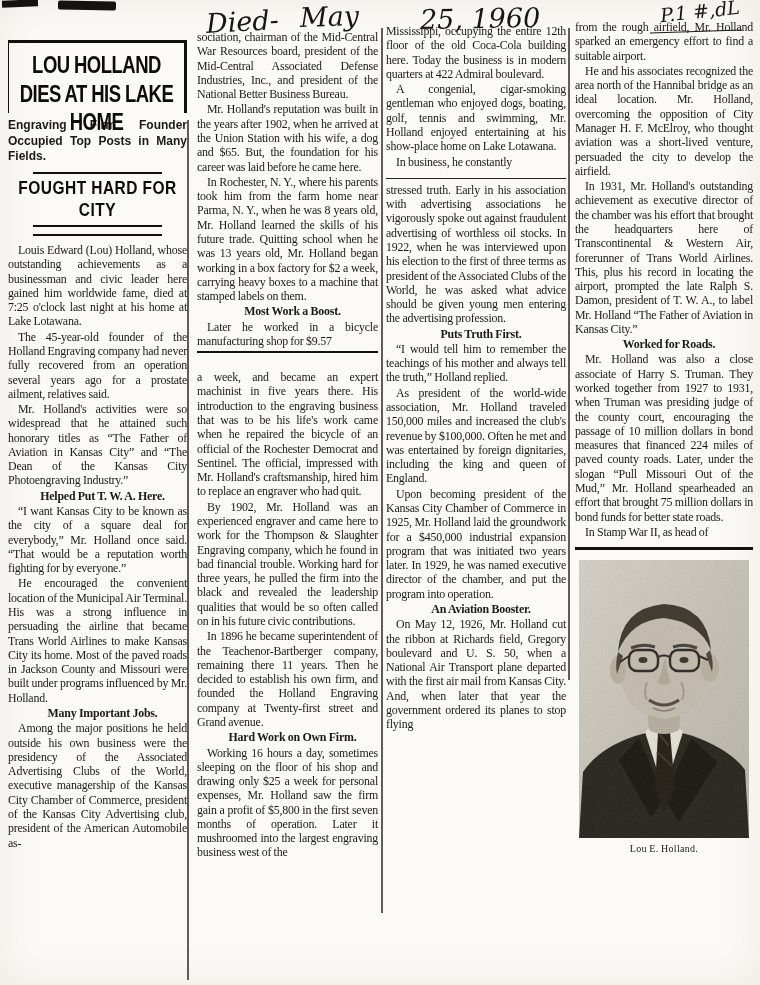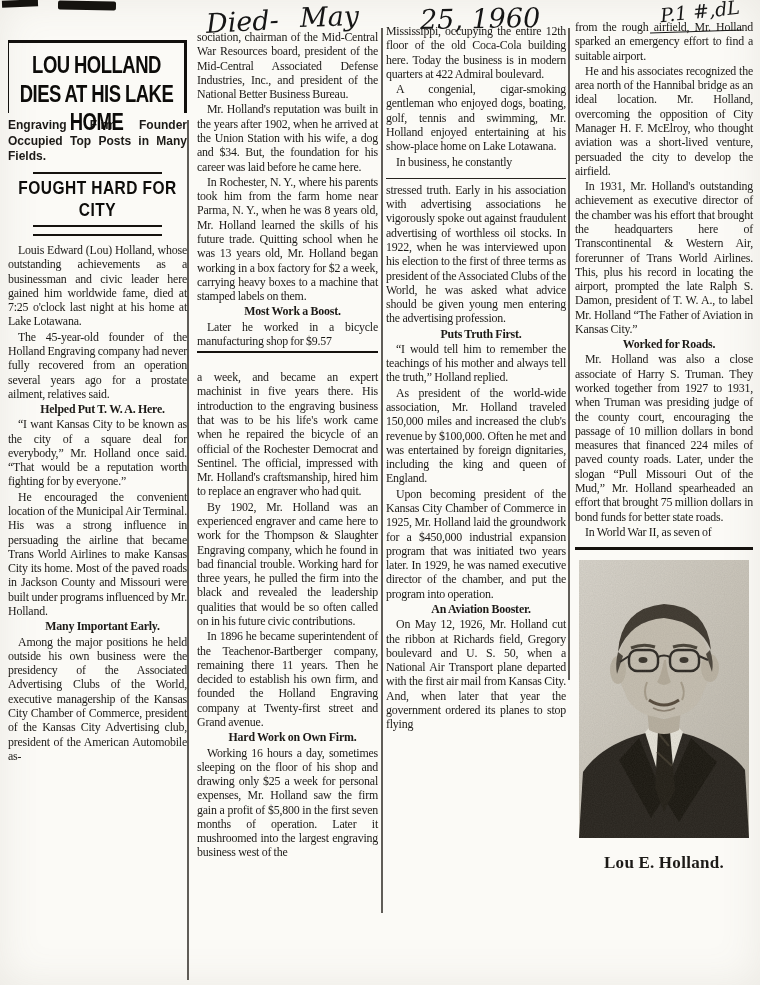--- a/index.html
+++ b/index.html
@@ -42,21 +42,21 @@
         letter-spacing:0;word-spacing:0;}
   .head2{font-family:"Liberation Sans",sans-serif;font-weight:bold;font-size:15.5px;line-height:1.2;
          text-align:center;letter-spacing:.5px;color:#0d0c0a;transform:scaleY(1.15);}
   
   .cut{border-top:2.5px solid #15120e;margin:3px 0 17px;}
   .cut3{border-top:1.5px solid #26231e;margin:9px 0 4px;}
   .photo-rule{border-top:3px solid #15120e;margin:8px 0 10px;}
   
   .photo{width:170px;height:278px;margin:0 auto;}
   .photo svg{display:block;width:100%;height:100%;}
-  .caption{text-align:center;font-weight:bold;font-size:17px;margin-top:15px;letter-spacing:.3px;}
+  .caption{text-align:center;font-weight:normal;font-size:10px;margin-top:5px;letter-spacing:.3px;}
 </style>
 </head>
 <body>
 
 <div class="page">
 
   <div class="smudge s1"></div>
   <div class="smudge s2"></div>
 
   <div class="hw died">Died-</div>
@@ -73,30 +73,31 @@
     <div class="headline-box">
       <span class="headline">LOU HOLLAND DIES AT HIS LAKE HOME</span>
     </div>
     <div class="deck">Engraving Firm Founder Occupied Top Posts in Many Fields.</div>
     <div class="mast-rule"></div>
     <div class="head2">FOUGHT HARD FOR CITY</div>
     <div class="mast-rule"></div>
     <div class="mast-rule"></div>
     <p>Louis Edward (Lou) Holland, whose outstanding achievements as a businessman and civic leader here gained him worldwide fame, died at 7:25 o'clock last night at his home at Lake Lotawana.</p>
     <p>The 45-year-old founder of the Holland Engraving company had never fully recovered from an operation several years ago for a prostate ailment, relatives said.</p>
+    <p>Mr. Holland's activities were so widespread that he attained such honorary titles as “The Father of Aviation in Kansas City” and “The Dean of the Kansas City Photoengraving Industry.”</p>
     <p class="subhead">Helped Put T. W. A. Here.</p>
     <p>“I want Kansas City to be known as the city of a square deal for everybody,” Mr. Holland once said. “That would be a reputation worth fighting for by everyone.”</p>
     <p>He encouraged the convenient location of the Municipal Air Terminal. His was a strong influence in persuading the airline that became Trans World Airlines to make Kansas City its home. Most of the paved roads in Jackson County and Missouri were built under programs influenced by Mr. Holland.</p>
-    <p class="subhead">Many Important Early.</p>
+    <p class="subhead">Many Important Jobs.</p>
     <p>Among the major positions he held outside his own business were the presidency of the Associated Advertising Clubs of the World, executive managership of the Kansas City Chamber of Commerce, president of the Kansas City Advertising club, president of the American Automobile as-</p>
   </div>
 
   <div class="col" id="col2">
     <p class="cont">sociation, chairman of the Mid-Central War Resources board, president of the Mid-Central Associated Defense Industries, Inc., and president of the National Better Business Bureau.</p>
-    <p>Mr. Holland's reputation was built in the years after 1902, when he arrived at the Union Station with his wife, a dog and $34. But, the foundation for his career was laid before he came here.</p>
+    <p>Mr. Holland's reputation was built in the years after 1902, when he arrived at the Union Station with his wife, a dog and $65. But, the foundation for his career was laid before he came here.</p>
     <p>In Rochester, N. Y., where his parents took him from the farm home near Parma, N. Y., when he was 8 years old, Mr. Holland learned the skills of his future trade. Quitting school when he was 13 years old, Mr. Holland began working in a box factory for $2 a week, carrying heavy boxes to a machine that stamped labels on them.</p>
     <p class="subhead">Most Work a Boost.</p>
     <p>Later he worked in a bicycle manufacturing shop for $9.57</p>
     <div class="cut"></div>
     <p class="cont">a week, and became an expert machinist in five years there. His introduction to the engraving business that was to be his life's work came when he repaired the bicycle of an official of the Rochester Democrat and Sentinel. The official, impressed with Mr. Holland's craftsmanship, hired him to replace an engraver who had quit.</p>
     <p>By 1902, Mr. Holland was an experienced engraver and came here to work for the Thompson &amp; Slaughter Engraving company, which he found in bad financial trouble. Working hard for three years, he pulled the firm into the black and revealed the leadership qualities that would be so often called on in his future civic contributions.</p>
     <p>In 1896 he became superintendent of the Teachenor-Bartberger company, remaining there 11 years. Then he decided to establish his own firm, and founded the Holland Engraving company at Twenty-first street and Grand avenue.</p>
     <p class="subhead">Hard Work on Own Firm.</p>
     <p>Working 16 hours a day, sometimes sleeping on the floor of his shop and drawing only $25 a week for personal expenses, Mr. Holland saw the firm gain a profit of $5,800 in the first seven months of operation. Later it mushroomed into the largest engraving business west of the</p>
   </div>
@@ -114,21 +115,21 @@
     <p class="subhead">An Aviation Booster.</p>
     <p>On May 12, 1926, Mr. Holland cut the ribbon at Richards field, Gregory boulevard and U. S. 50, when a National Air Transport plane departed with the first air mail from Kansas City. And, when later that year the government ordered its planes to stop flying</p>
   </div>
 
   <div class="col" id="col4">
     <p class="cont">from the rough airfield, Mr. Holland sparked an emergency effort to find a suitable airport.</p>
     <p>He and his associates recognized the area north of the Hannibal bridge as an ideal location. Mr. Holland, overcoming the opposition of City Manager H. F. McElroy, who thought aviation was a short-lived venture, persuaded the city to develop the airfield.</p>
     <p>In 1931, Mr. Holland's outstanding achievement as executive director of the chamber was his effort that brought the headquarters here of Transcontinental &amp; Western Air, forerunner of Trans World Airlines. This, plus his record in locating the airport, prompted the late Ralph S. Damon, president of T. W. A., to label Mr. Holland “The Father of Aviation in Kansas City.”</p>
     <p class="subhead">Worked for Roads.</p>
     <p>Mr. Holland was also a close associate of Harry S. Truman. They worked together from 1927 to 1931, when Truman was presiding judge of the county court, encouraging the passage of 10 million dollars in bond measures that financed 224 miles of paved county roads. Later, under the slogan “Pull Missouri Out of the Mud,” Mr. Holland spearheaded an effort that brought 75 million dollars in bond funds for better state roads.</p>
-    <p>In World War II, as seven of</p>
+    <p>In Stamp War II, as head of</p>
     <div class="photo-rule"></div>
 
     <div class="photo">
       <svg viewBox="0 0 170 278" xmlns="http://www.w3.org/2000/svg">
         <defs>
           <linearGradient id="bg" x1="0" y1="0" x2="1" y2="1">
             <stop offset="0" stop-color="#d9d5cc"></stop>
             <stop offset="0.5" stop-color="#cbc6bb"></stop>
             <stop offset="1" stop-color="#bdb8ac"></stop>
           </linearGradient>

